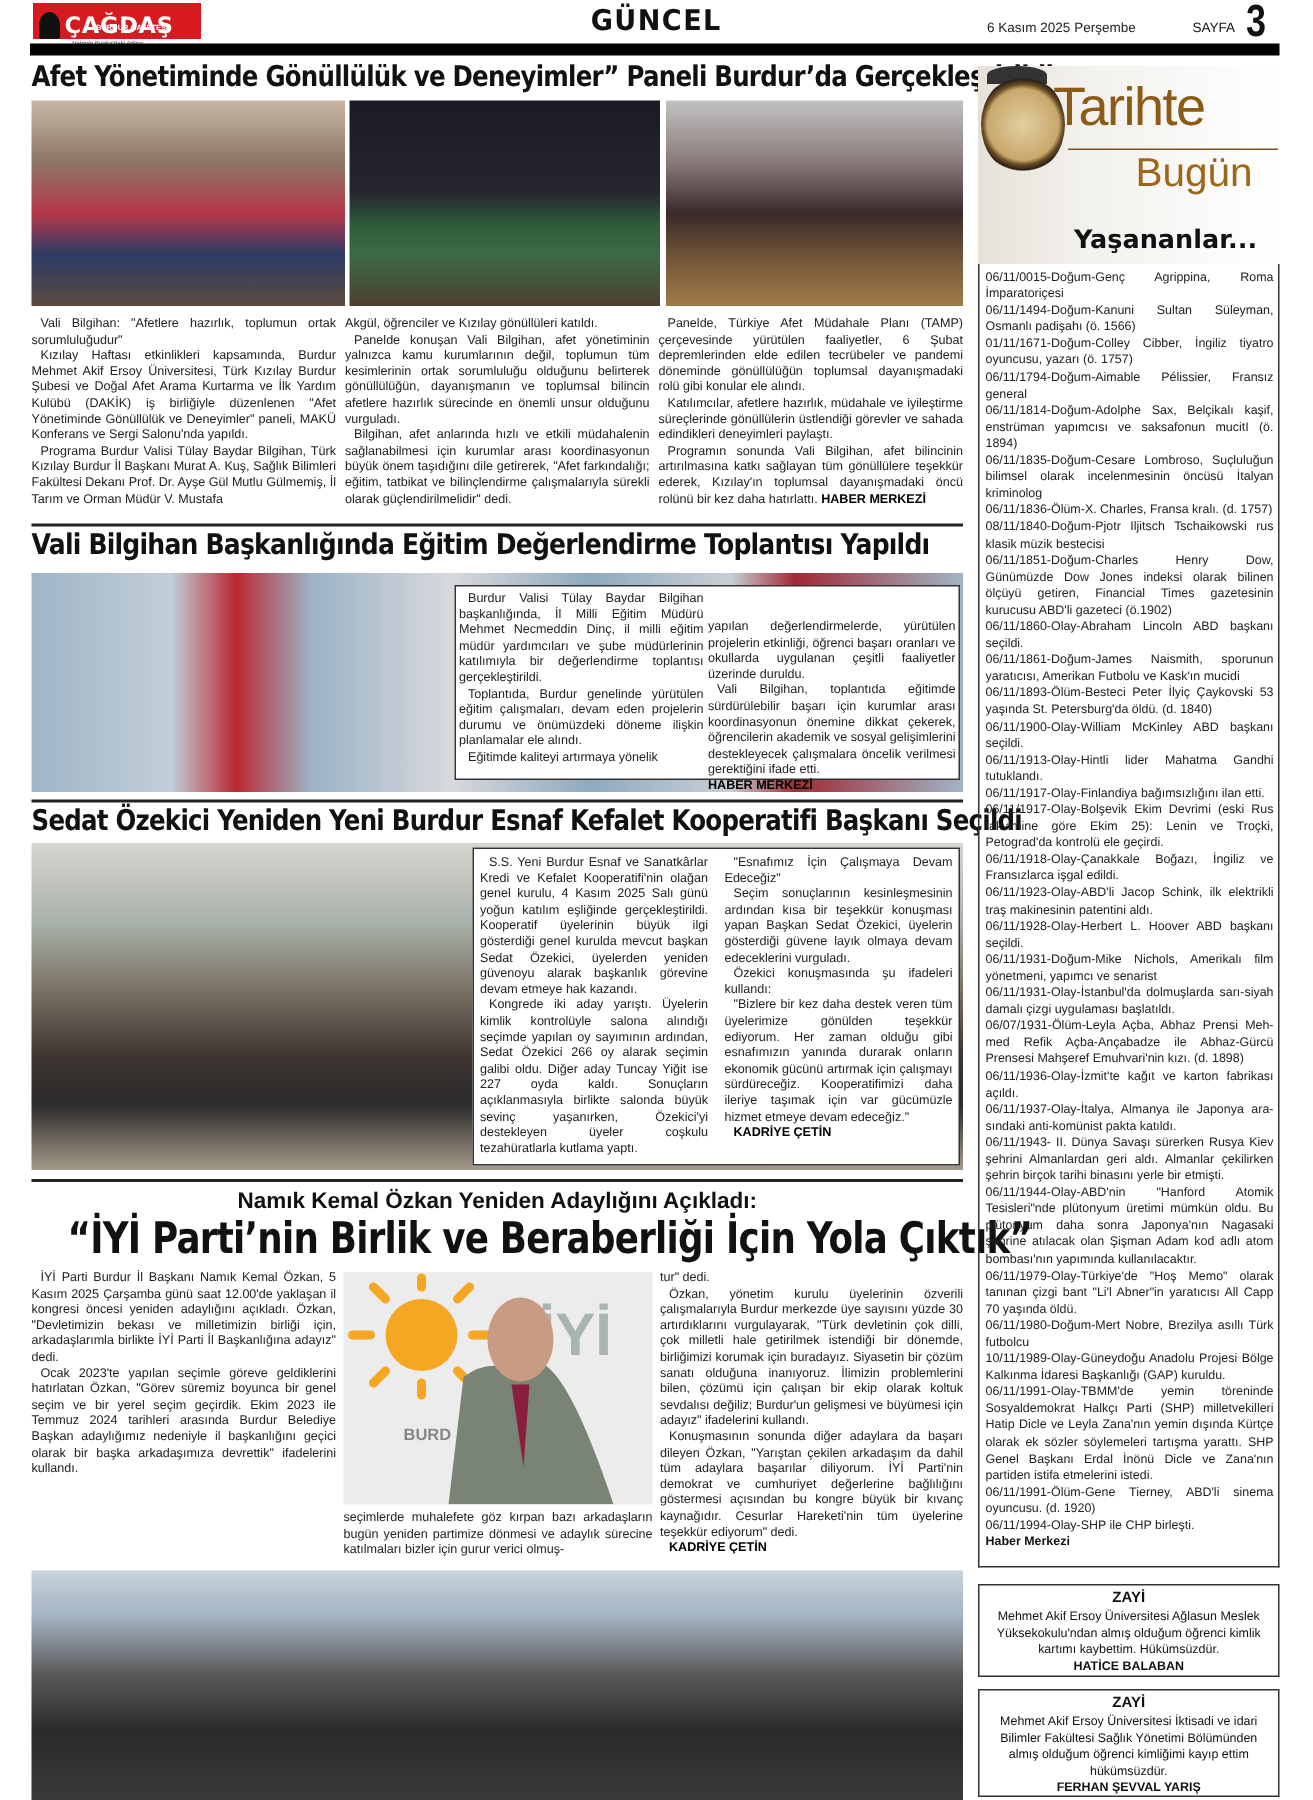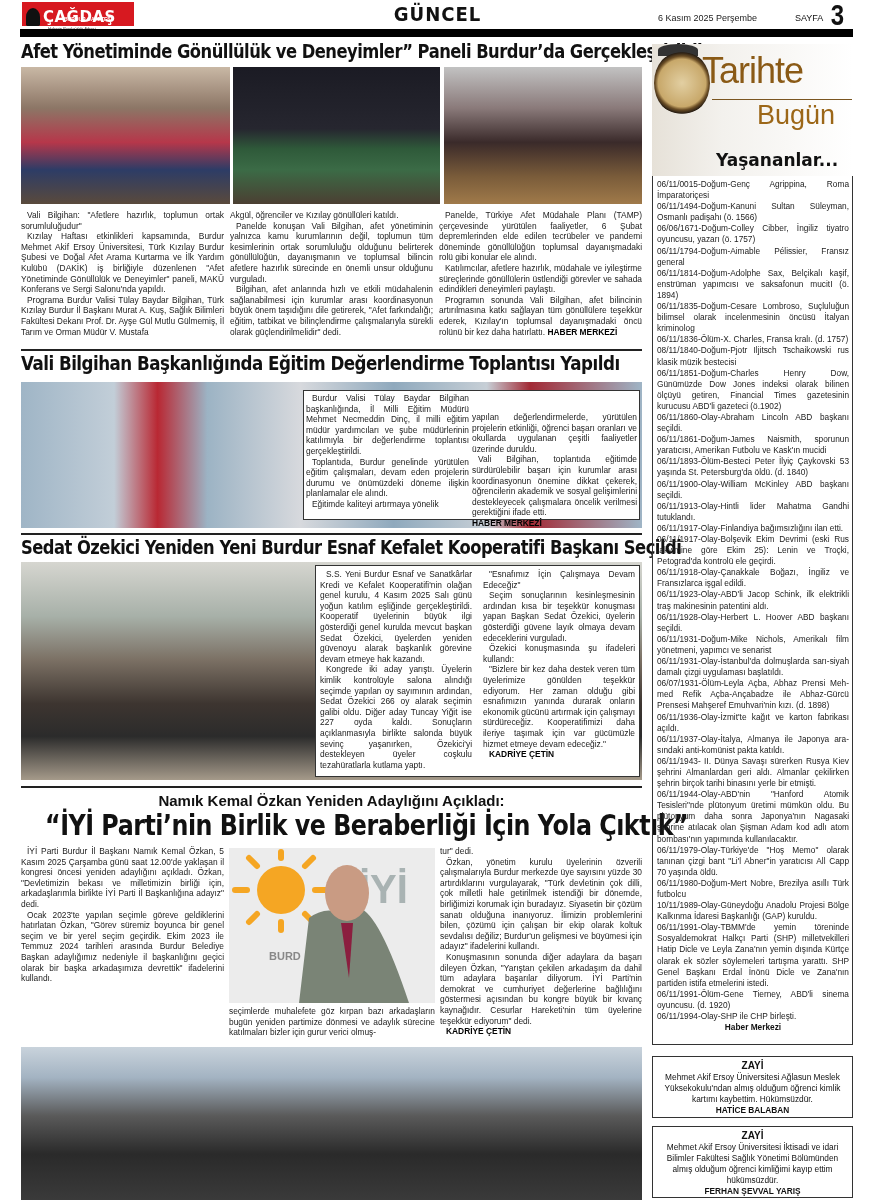--- a/index.html
+++ b/index.html
@@ -26,21 +26,21 @@
 .box{border:1.5px solid #333;background:#fff}
 .sidebar-head{left:652px;top:44px;width:201px;height:132px;background:linear-gradient(90deg,#e6e1d8 0%,#f3f1ed 35%,#fff 100%)}
 .clock{left:654px;top:50px;width:56px;height:66px;border-radius:50%;background:radial-gradient(circle,#e2cfa2 0%,#c8a86a 55%,#6b4e26 62%,#2a1f14 70%,transparent 72%)}
 .clock-bell{left:658px;top:44px;width:40px;height:12px;background:#333;border-radius:50% 50% 0 0}
 .tarihte{left:702px;top:50px;font-size:36px;color:#8a5a16;font-family:"Liberation Sans",sans-serif;letter-spacing:-1px}
 .bugun{left:757px;top:100px;font-size:27px;color:#9c6718;font-family:"Liberation Sans",sans-serif}
 .tline{left:712px;top:99px;width:140px;height:1px;background:#7a5520}
 .yasananlar{left:716px;top:150px;font-size:17px;font-weight:bold;font-family:"DejaVu Sans",sans-serif;color:#111}
 .hist{left:652px;top:176px;width:201px;height:869px;border:1.5px solid #333;border-top:none;padding:3px 3px 0 4px}
 .hist .item{font-size:8.3px;line-height:11.1px;text-align:justify;color:#222;border-bottom:0}
-.hist .footer{text-align:center;font-weight:bold;font-size:8.3px;line-height:11px}
+.hist .footer{font-weight:bold;font-size:8.3px;line-height:11px}
 .zayi{left:652px;width:201px;text-align:center;padding:3px 9px;font-size:8.3px;line-height:11px}
 .zayi .t{font-weight:bold;font-size:10px;line-height:12px}
 .zayi .n{font-weight:bold}
 </style>
 </head>
 <body>
 
 <div class="abs logo">
   <div class="mark"></div>
   <span class="name">ÇAĞDAŞ</span>
@@ -152,21 +152,21 @@
 <div class="abs clock-bell"></div>
 <div class="abs clock"></div>
 <div class="abs tarihte">Tarihte</div>
 <div class="abs tline"></div>
 <div class="abs bugun">Bugün</div>
 <div class="abs yasananlar">Yaşananlar...</div>
 
 <div class="abs hist">
   <div class="item">06/11/0015-Doğum-Genç Agrippina, Roma İmparatoriçesi</div>
   <div class="item">06/11/1494-Doğum-Kanuni Sultan Süleyman, Osmanlı padişahı (ö. 1566)</div>
-  <div class="item">06/06/1671-Doğum-Colley Cibber, İngiliz tiyatro oyuncusu, yazarı (ö. 1757)</div>
+  <div class="item">01/11/1671-Doğum-Colley Cibber, İngiliz tiyatro oyuncusu, yazarı (ö. 1757)</div>
   <div class="item">06/11/1794-Doğum-Aimable Pélissier, Fransız general</div>
   <div class="item">06/11/1814-Doğum-Adolphe Sax, Belçikalı kaşif, enstrüman yapımcısı ve saksafonun mucitI (ö. 1894)</div>
   <div class="item">06/11/1835-Doğum-Cesare Lombroso, Suçluluğun bilimsel olarak incelenmesinin öncüsü İtalyan kriminolog</div>
   <div class="item">06/11/1836-Ölüm-X. Charles, Fransa kralı. (d. 1757)</div>
   <div class="item">08/11/1840-Doğum-Pjotr Iljitsch Tschaikowski rus klasik müzik bestecisi</div>
   <div class="item">06/11/1851-Doğum-Charles Henry Dow, Günümüzde Dow Jones indeksi olarak bilinen ölçüyü getiren, Financial Times gazetesinin kurucusu ABD'li gazeteci (ö.1902)</div>
   <div class="item">06/11/1860-Olay-Abraham Lincoln ABD başkanı seçildi.</div>
   <div class="item">06/11/1861-Doğum-James Naismith, sporunun yaratıcısı, Amerikan Futbolu ve Kask'ın mucidi</div>
   <div class="item">06/11/1893-Ölüm-Besteci Peter İlyiç Çaykovski 53 yaşında St. Petersburg'da öldü. (d. 1840)</div>
   <div class="item">06/11/1900-Olay-William McKinley ABD başkanı seçildi.</div>

